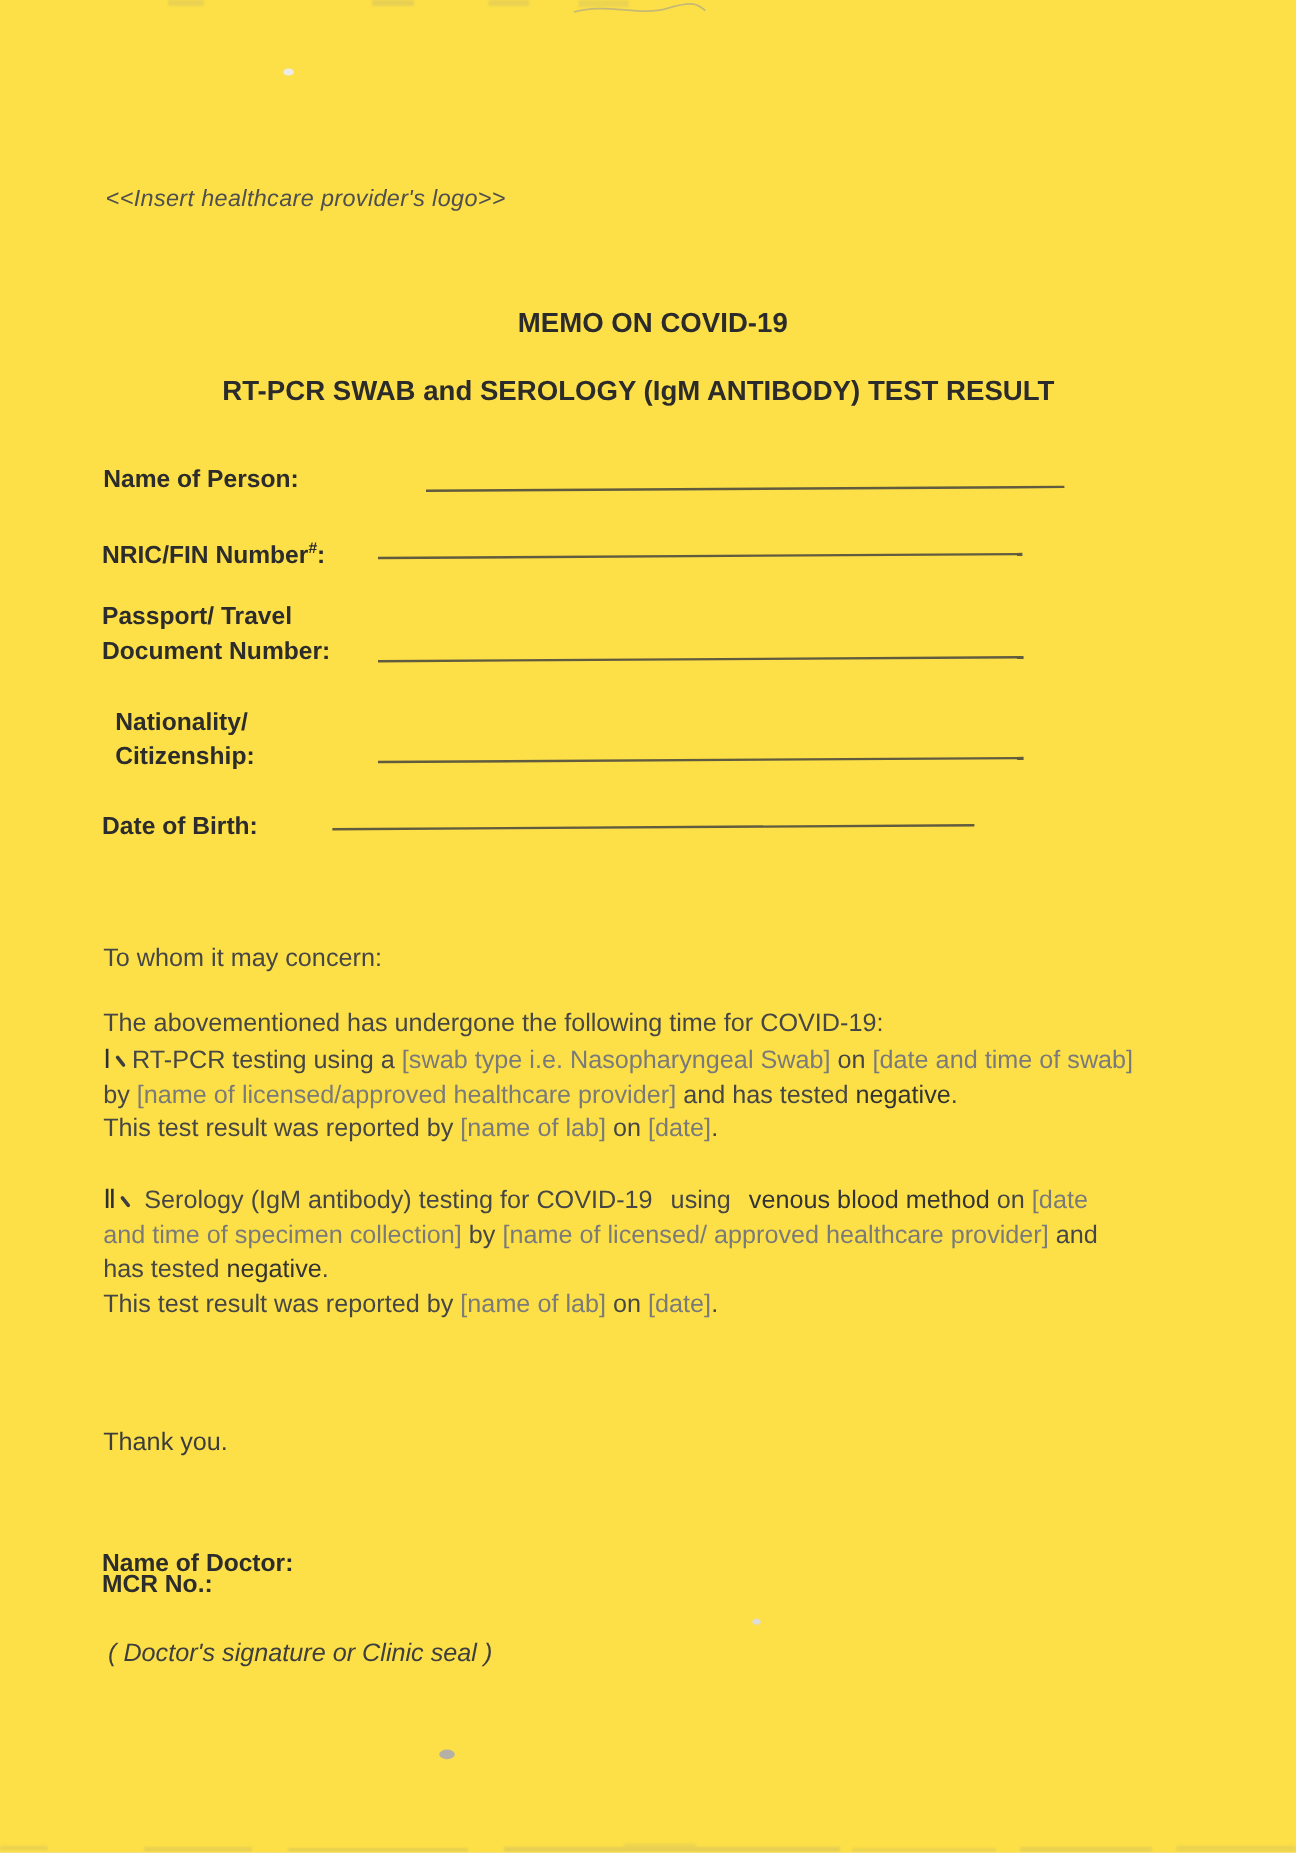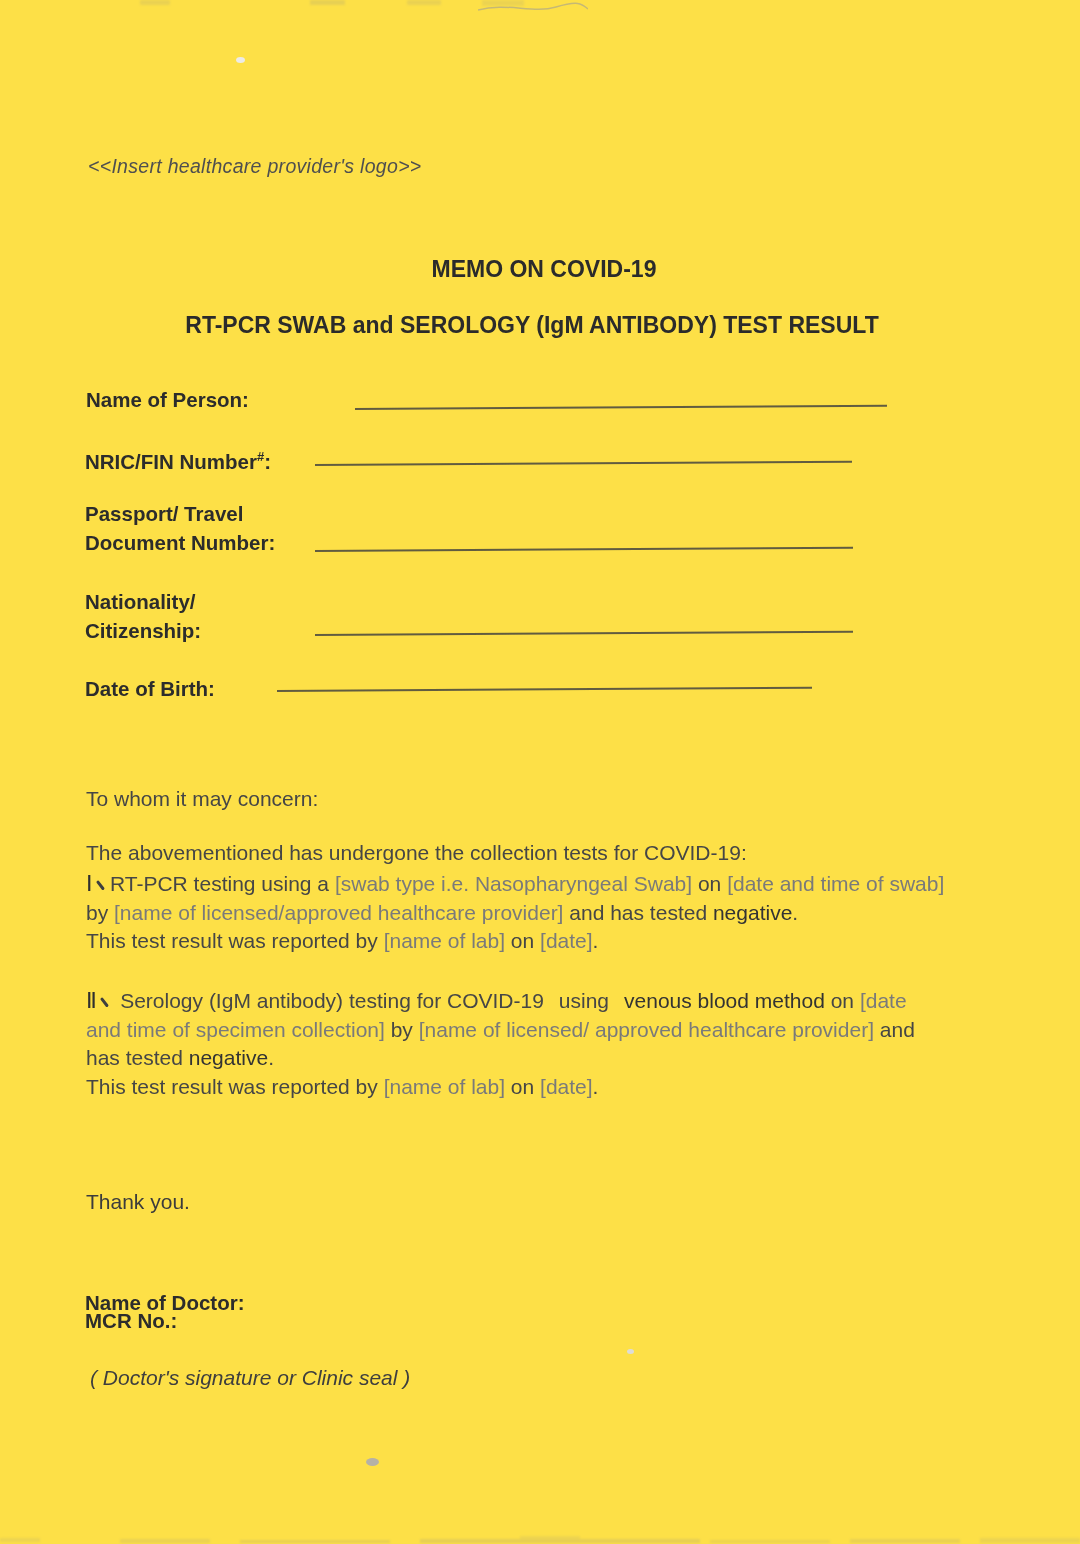--- a/index.html
+++ b/index.html
@@ -11,21 +11,21 @@
   .abs { position:absolute; }
 
   
   .logo { left:88px; top:155px; font-style:italic; font-size:19.5px; color:#4f4f4f; letter-spacing:.3px; }
   .title1 { left:0; top:256px; width:1064px; text-align:center; font-weight:bold; font-size:23px; color:#2b2b2b;margin-left:12px; }
   .title2 { left:0; top:312px; width:1064px; text-align:center; font-weight:bold; font-size:23px; color:#2b2b2b; }
 
   
   .flabel { font-weight:bold; font-size:20.5px; color:#2c2c2c; line-height:29px; }
   .f1l{left:86px;top:385px} .f2l{left:85px;top:442px} .f3l{left:85px;top:499px}
-  .f4l{left:85px;top:587px} .f5l{left:85px;top:674px}
+  .f4l{left:96px;top:587px} .f5l{left:85px;top:674px}
   .flabel sup { font-size:13px; }
   .fline { height:0; border-top:2px solid #3e3e3e; opacity:.82;
            transform:rotate(-0.35deg); transform-origin:left center; }
   .l1{left:355px;top:408px;width:532px} .l2{left:315px;top:464px;width:537px}
   .l3{left:315px;top:550px;width:538px} .l4{left:315px;top:634px;width:538px}
   .l5{left:277px;top:690px;width:535px}
 
   
   .bt { font-size:21px; color:#464646; }
   .salutation { left:86px; top:787px; }
@@ -104,21 +104,21 @@
   <div class="abs flabel f3l"><span>Passport/ Travel</span><br><span>Document Number:</span></div>
   <div class="abs fline l3"></div>
 
   <div class="abs flabel f4l"><span>Nationality/</span><br><span>Citizenship:</span></div>
   <div class="abs fline l4"></div>
 
   <div class="abs flabel f5l">Date of Birth:</div>
   <div class="abs fline l5"></div>
 
   <div class="abs bt salutation">To whom it may concern:</div>
-  <div class="abs bt intro">The abovementioned has undergone the collection tests for COVID-19:</div>
+  <div class="abs bt intro">The abovementioned has undergone the following time for COVID-19:</div>
 
   <div class="abs bt item item1">
     <span class="numeral">Ⅰ</span><span class="ideo-comma"></span><span>RT-PCR testing using a </span><span class="gray">[swab type i.e. Nasopharyngeal Swab]</span><span> on </span><span class="gray">[date and time of swab]</span><br><span>by </span><span class="gray">[name of licensed/approved healthcare provider]</span><span> and has tested </span><span class="bold">negative</span><span>.</span><br><span>This test result was reported by </span><span class="gray">[name of lab]</span><span> on </span><span class="gray">[date]</span><span>.</span>
   </div>
 
   <div class="abs bt item item2">
     <span class="numeral">Ⅱ</span><span class="ideo-comma"></span><span> Serology (IgM antibody) testing for COVID-19</span><span class="gap"></span><span>using</span><span class="gap"></span><span class="bold">venous blood method</span><span> on </span><span class="gray">[date</span><br><span class="gray">and time of specimen collection]</span><span> by </span><span class="gray">[name of licensed/ approved healthcare provider]</span><span> and</span><br><span>has tested </span><span class="bold">negative</span><span>.</span><br><span>This test result was reported by </span><span class="gray">[name of lab]</span><span> on </span><span class="gray">[date]</span><span>.</span>
   </div>
 
   <div class="abs bt thanks">Thank you.</div>

